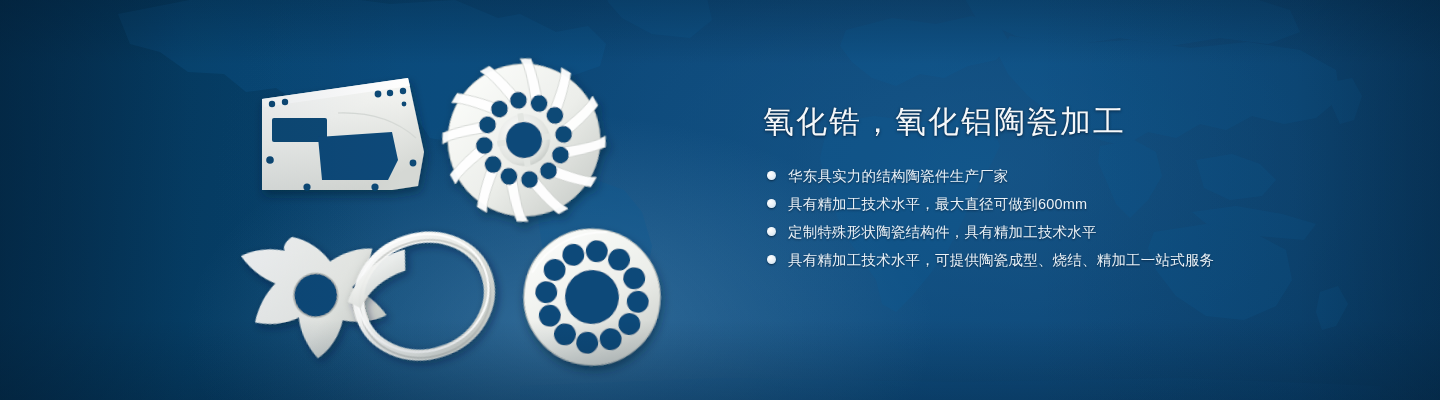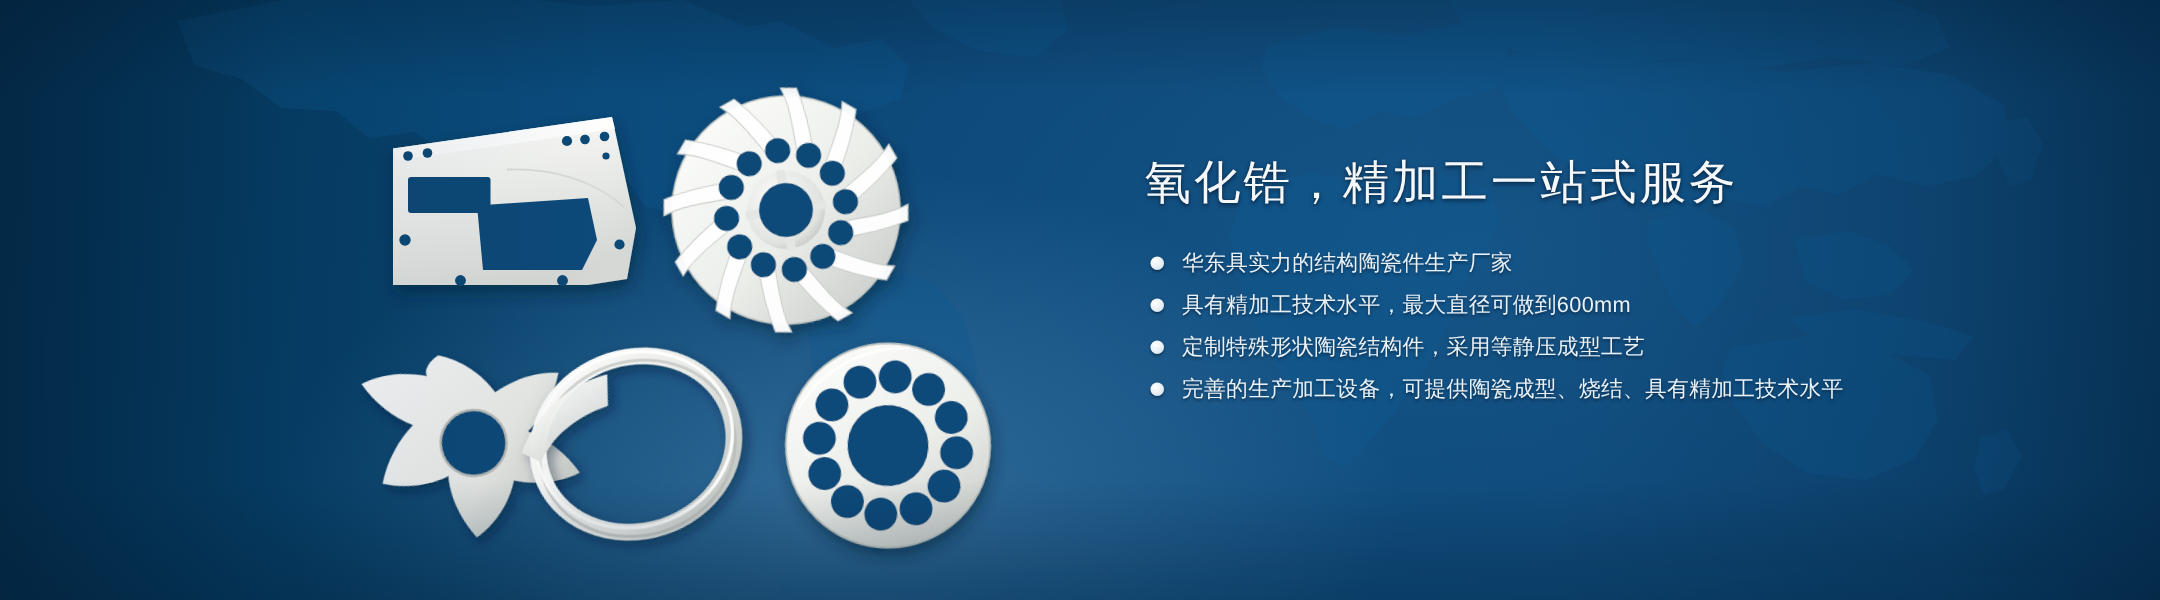--- a/index.html
+++ b/index.html
@@ -267,35 +267,35 @@
           <circle cx="-23" cy="-40" r="11"></circle>
         </g>
         <path d="M-62,-18 C-50,-46 -22,-64 8,-66" stroke="#ffffff" stroke-width="2" fill="none" opacity="0.75"></path>
       </g>
     </svg>
   </div>
 
   <div class="vignette"></div>
 
   <div class="copy">
-    <div class="headline">氧化锆，精加工一站式服务</div>
+    <div class="headline">氧化锆，氧化铝陶瓷加工</div>
 
     <ul class="bullets">
       <li>
         <span class="dot"></span>
         <span class="btxt">华东具实力的结构陶瓷件生产厂家</span>
       </li>
       <li>
         <span class="dot"></span>
         <span class="btxt">具有精加工技术水平，最大直径可做到600mm</span>
       </li>
       <li>
         <span class="dot"></span>
-        <span class="btxt">定制特殊形状陶瓷结构件，采用等静压成型工艺</span>
+        <span class="btxt">定制特殊形状陶瓷结构件，具有精加工技术水平</span>
       </li>
       <li>
         <span class="dot"></span>
-        <span class="btxt">完善的生产加工设备，可提供陶瓷成型、烧结、具有精加工技术水平</span>
+        <span class="btxt">具有精加工技术水平，可提供陶瓷成型、烧结、精加工一站式服务</span>
       </li>
     </ul>
   </div>
 
 </div>
 
 </body></html>

